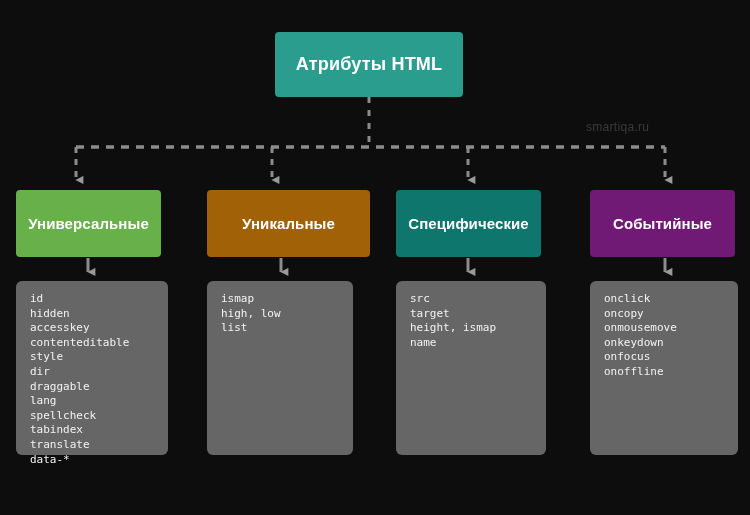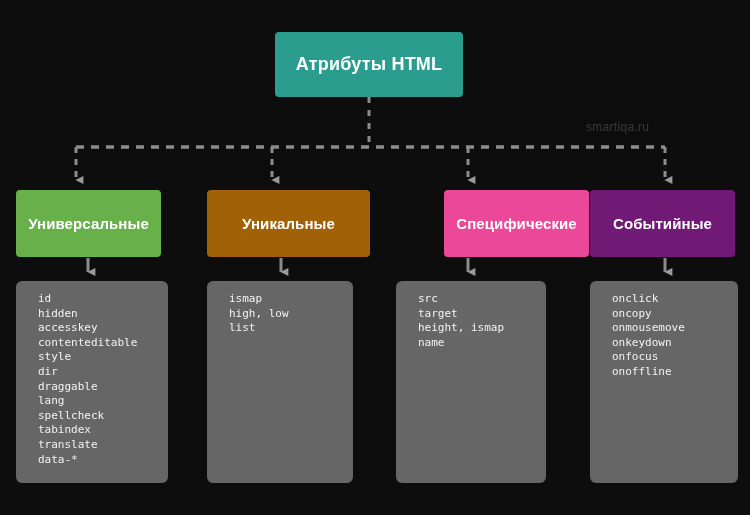--- a/index.html
+++ b/index.html
@@ -69,25 +69,25 @@
     font-size: 15px;
     font-weight: bold;
     text-align: left;
     letter-spacing: 0.1px;
   }
 
   
   .list-panel {
     position: absolute;
     top: 281px;
-    height: 202px;
+    height: 174px;
     background: #666666;
     border-radius: 6px;
     box-sizing: border-box;
-    padding: 11px 0 0 22px;
+    padding: 11px 0 0 14px;
   }
   .list-items {
     margin: 0;
     padding: 0;
     list-style: none;
   }
   .list-items li {
     color: #f2f2f2;
     font-family: "DejaVu Sans Mono", monospace;
     font-size: 11px;
@@ -141,21 +141,21 @@
   <div class="watermark">smartiqa.ru</div>
 
   <div class="cat-node" style="left:16px; width:145px; background:#68b04a;">
     <span class="cat-label">Универсальные</span>
   </div>
 
   <div class="cat-node" style="left:207px; width:163px; background:#a16207;">
     <span class="cat-label">Уникальные</span>
   </div>
 
-  <div class="cat-node" style="left:396px; width:145px; background:#ec4899;margin-left:48px;">
+  <div class="cat-node" style="left:396px; width:145px; background:#0f766e;">
     <span class="cat-label">Специфические</span>
   </div>
 
   <div class="cat-node" style="left:590px; width:145px; background:#701a75;">
     <span class="cat-label">Событийные</span>
   </div>
 
   <div class="list-panel" style="left:16px; width:152px;">
     <ul class="list-items">
         <li>id</li>

